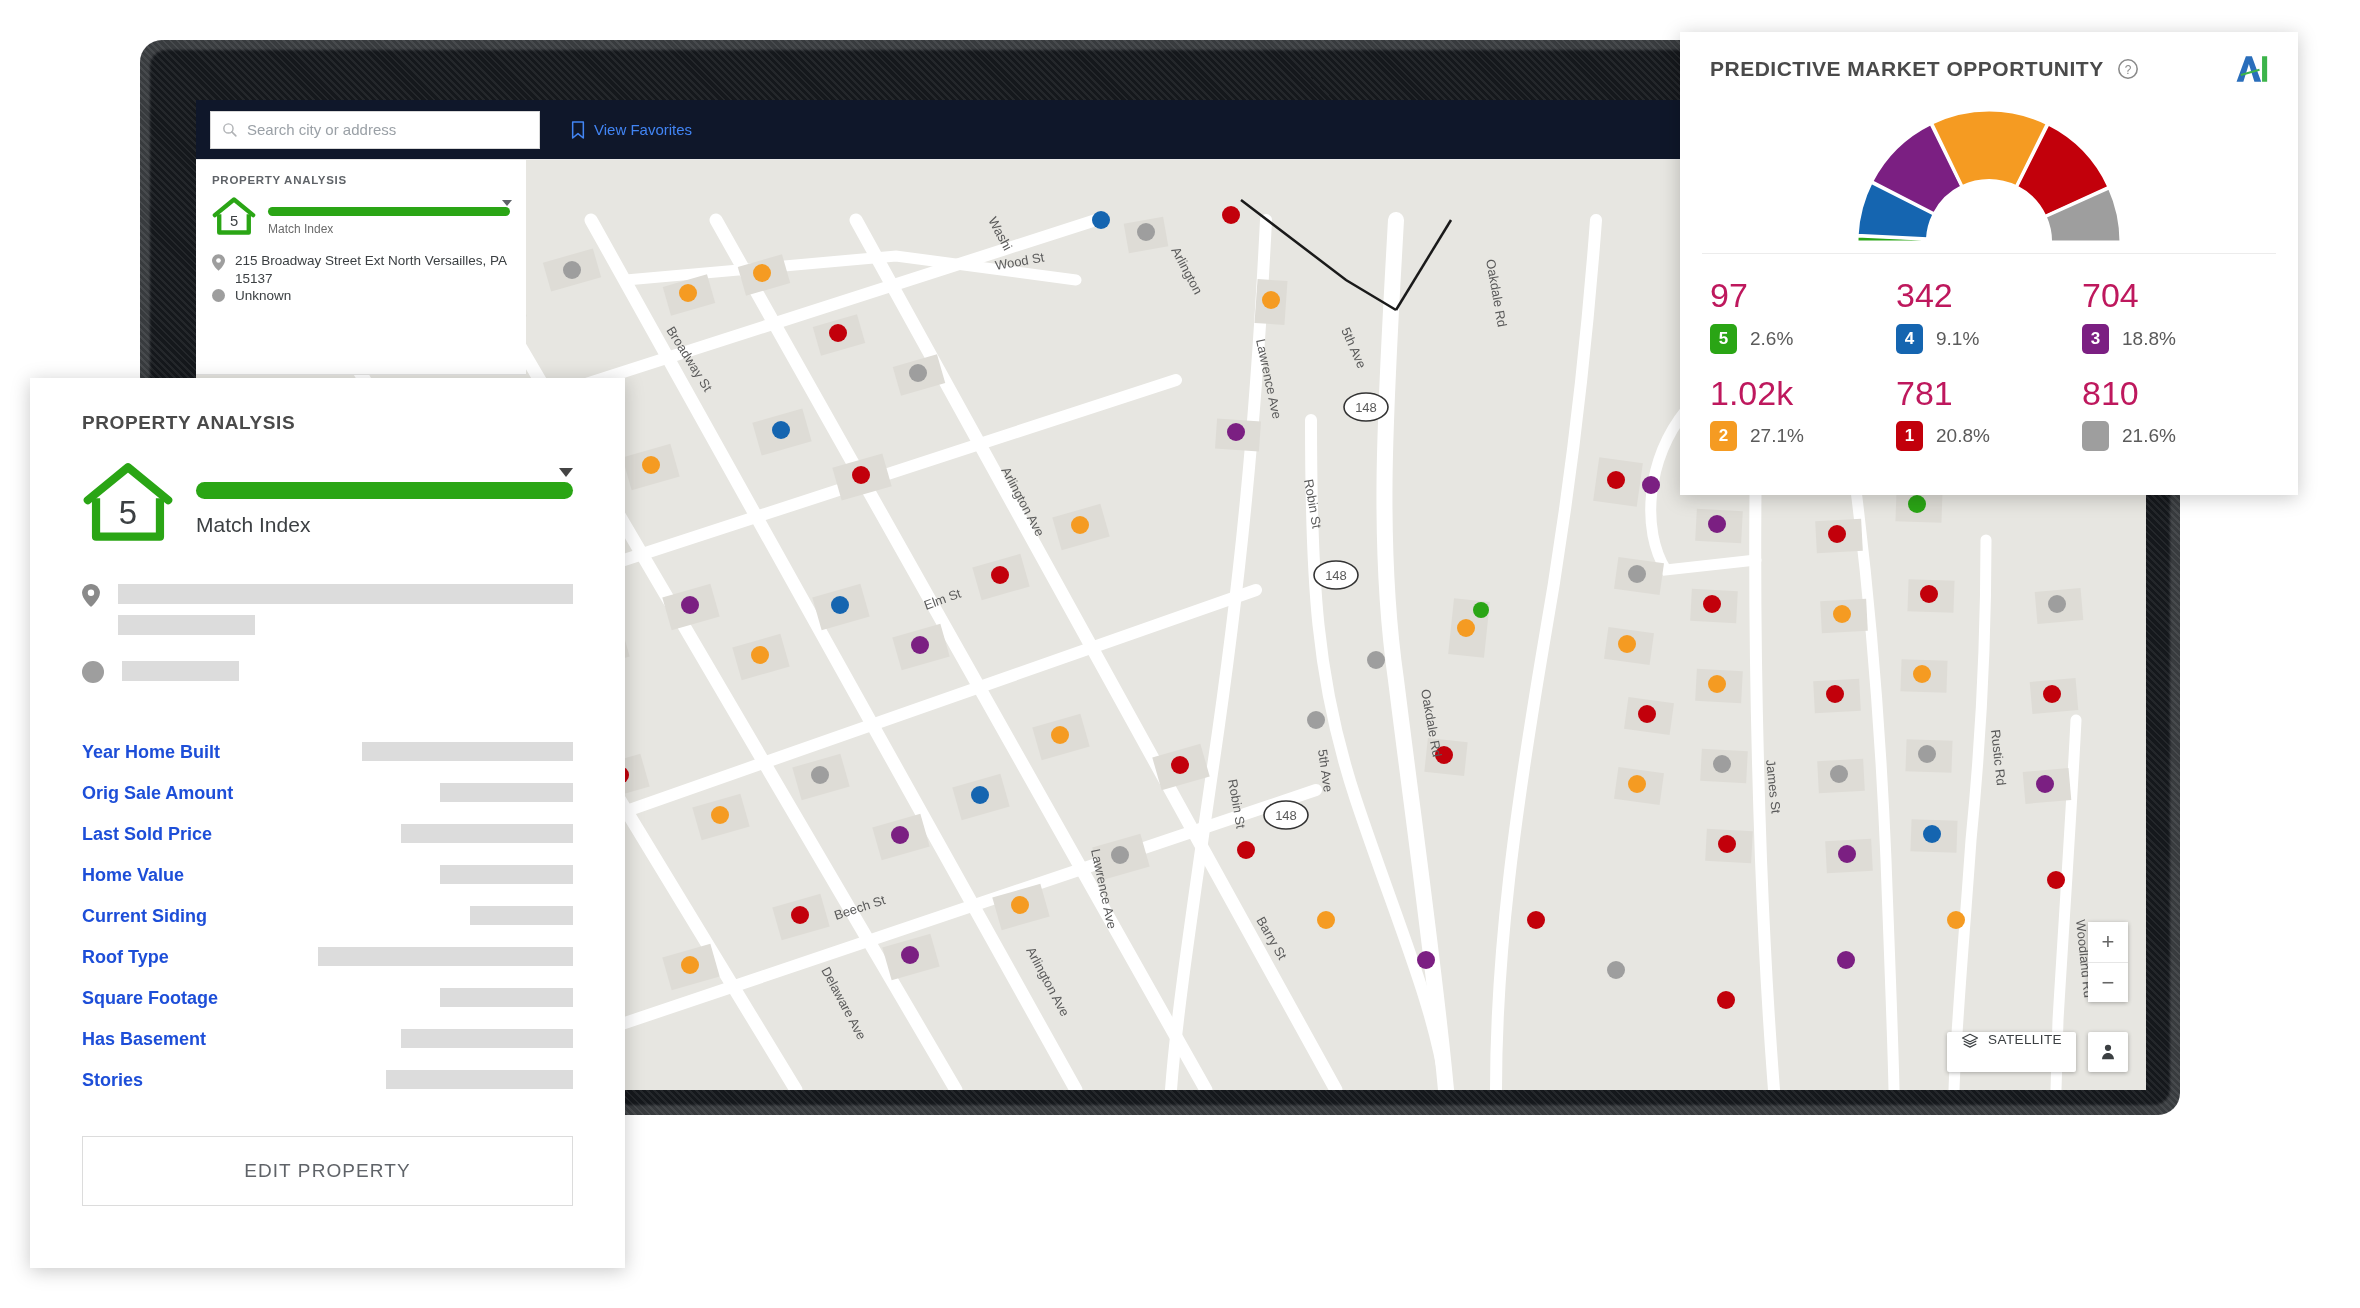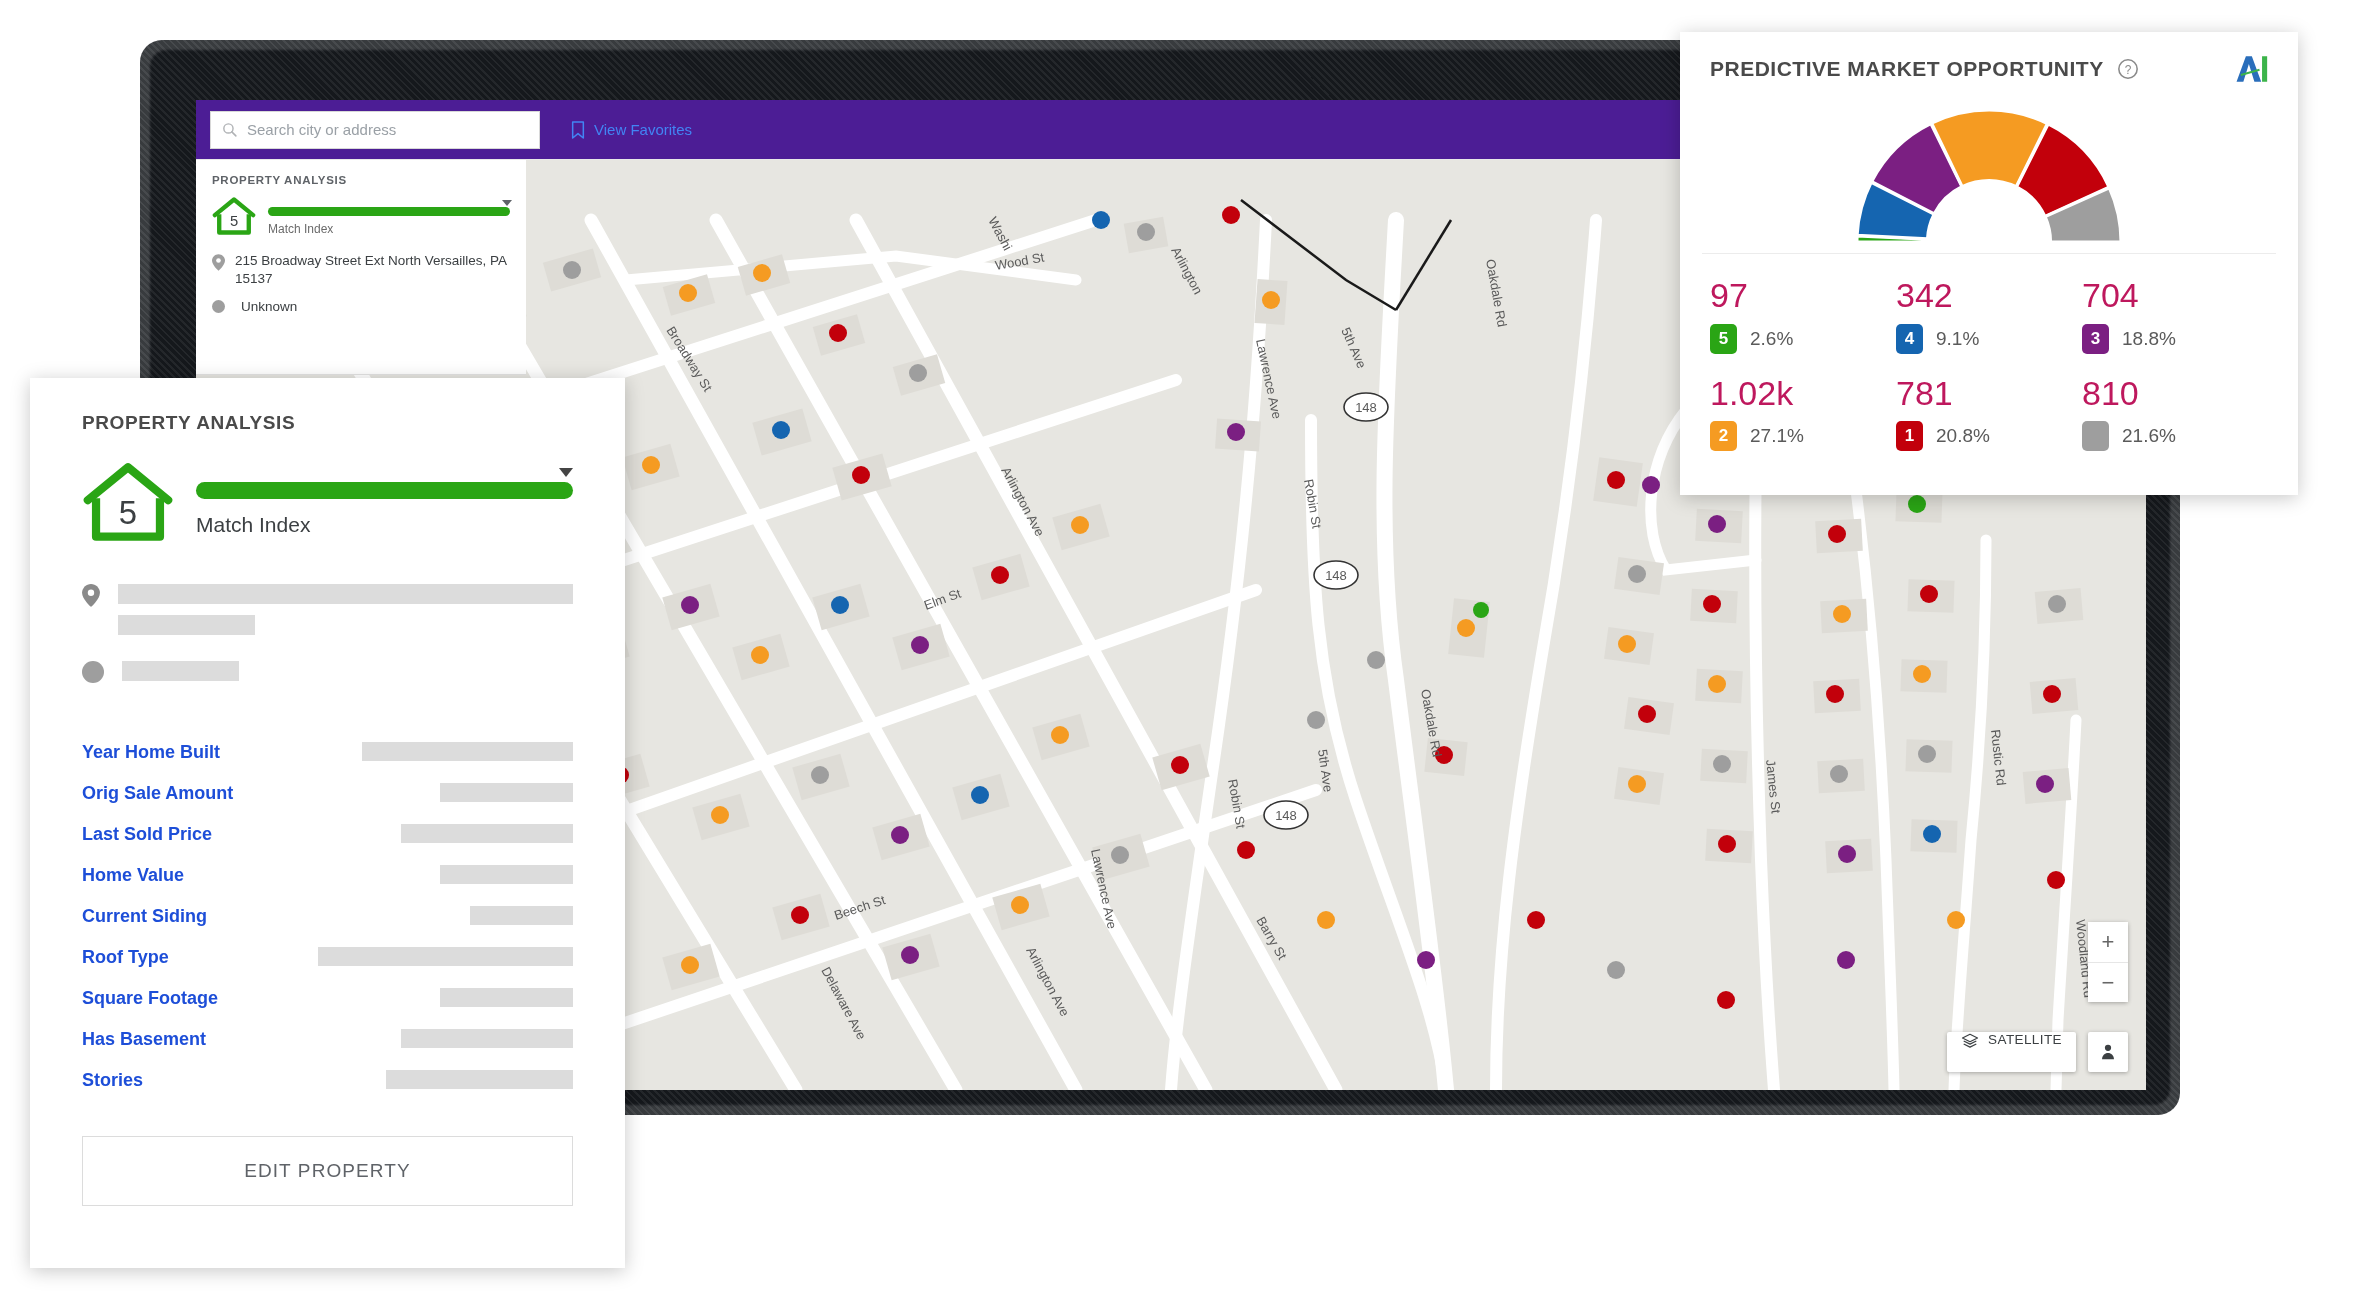--- a/index.html
+++ b/index.html
@@ -29,21 +29,21 @@
   .app-window {
     position: absolute;
     left: 196px; top: 100px;
     width: 1950px; height: 990px;
     background: #ffffff;
     overflow: hidden;
   }
   .app-toolbar {
     position: absolute; left:0; top:0;
     width: 100%; height: 60px;
-    background: #4c1d95;
+    background: #0f172a;
     border-bottom: 1px solid #e8e8e8;
     display: flex; align-items: center;
     padding-left: 14px;
   }
   .search-box {
     width: 330px; height: 38px;
     border: 1px solid #d8d8d8;
     background: #fff;
     display: flex; align-items: center;
     padding: 0 10px;
@@ -129,22 +129,22 @@
     position:absolute; right:-2px; top:4px;
     width:0;height:0;border-left:5px solid transparent;
     border-right:5px solid transparent;border-top:6px solid #5f6368;
   }
   .bg-addr {
     display:flex; gap:10px; margin-top:16px;
     font-size:13.5px; color:#3c4043; line-height:1.35;justify-content:space-between;
   }
   .bg-addr .pin { width:13px; height:17px; flex:0 0 auto; margin-top:2px; }
   .bg-status {
-    display:flex; gap:16px; align-items:center;
-    margin-top:11px; font-size:13.5px; color:#3c4043;
+    display:flex; gap:10px; align-items:center;
+    font-size:13.5px; color:#3c4043;
   }
   .dot-grey { width:13px; height:13px; border-radius:50%; background:#9e9e9e; flex:0 0 auto; }
 
   
   .fg-panel {
     position:absolute; left:30px; top:378px;
     width: 595px; height: 890px;
     background:#fff;
     box-shadow: 0 3px 18px rgba(0,0,0,.22);
     padding: 34px 52px 0 52px;

